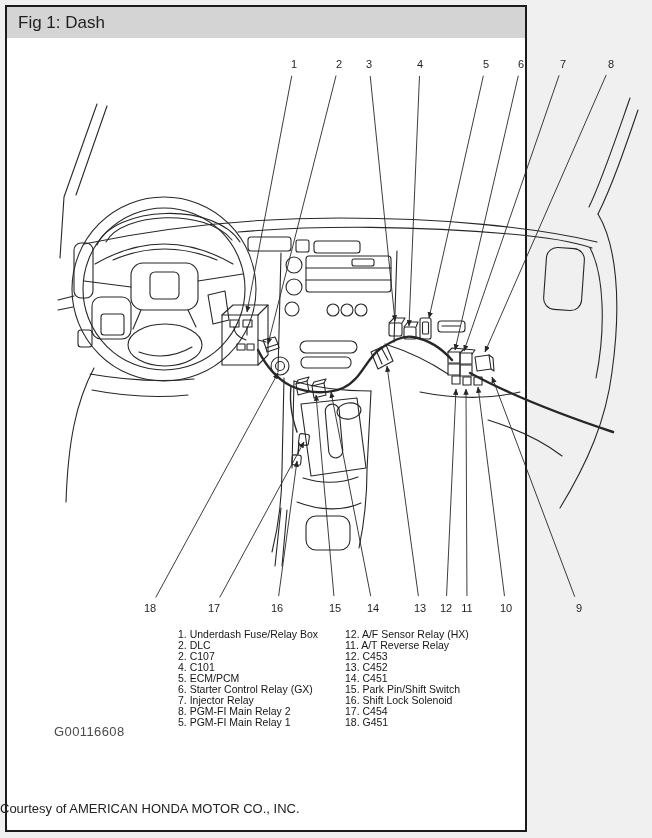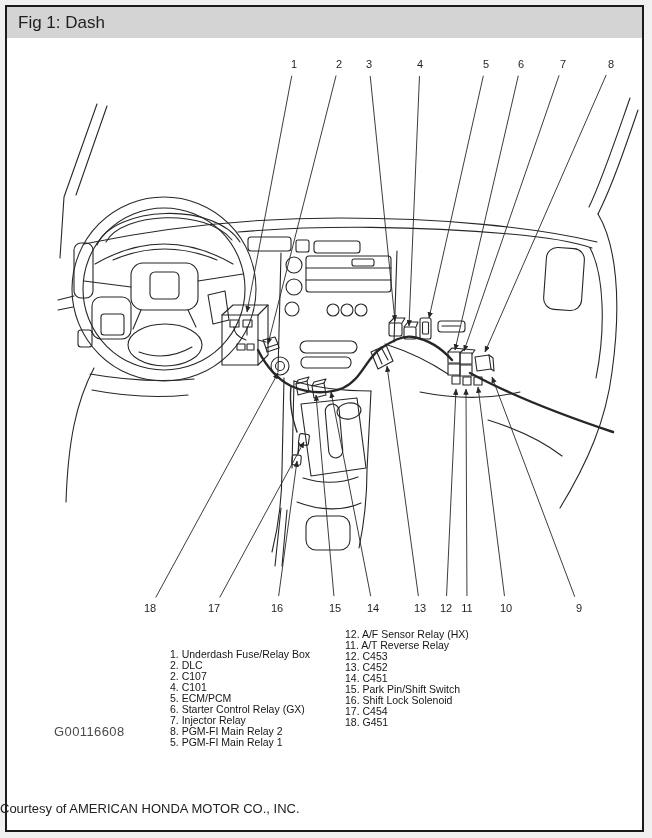--- a/index.html
+++ b/index.html
@@ -1,39 +1,39 @@
 <!DOCTYPE html>
 <html><head>
 <meta charset="utf-8">
 <style>
   html,body{margin:0;padding:0;background:#e9e9e9;}
   .window{
     position:relative;width:652px;height:838px;background:#f0f0f0;
     font-family:"Liberation Sans",sans-serif;overflow:hidden;
   }
   .frame{
-    position:absolute;left:5px;top:5px;width:639px;height:827px;
+    position:absolute;left:5px;top:5px;width:522px;height:827px;
     border:2px solid #1b1b1b;background:#ffffff;box-sizing:border-box;
   }
   .titlebar{
     position:absolute;left:0;top:0;right:0;height:31px;background:#d4d4d4;
     line-height:31px;padding-left:11px;font-size:17px;color:#1f1f1f;
   }
   .art{
     position:absolute;left:0;top:0;width:652px;height:838px;pointer-events:none;
   }
   .callout-num{
     font-family:"Liberation Sans",sans-serif;font-size:11px;fill:#1f1f1f;
   }
   .leader{stroke:#272727;stroke-width:0.9;fill:none;}
   .legend-col{
     position:absolute;top:629px;font-size:10.5px;line-height:11px;color:#161616;
     white-space:nowrap;
   }
-  #legend-left{left:170px;margin-top:20px;}
+  #legend-left{left:178px;}
   #legend-right{left:345px;}
   .fig-id{
     position:absolute;left:54px;top:724px;font-size:13px;color:#4a4a4a;letter-spacing:.4px;
   }
   .footer{
     position:absolute;left:0;top:801px;width:652px;text-align:left;
     font-size:13px;color:#222;
   }
 </style>
 </head>

